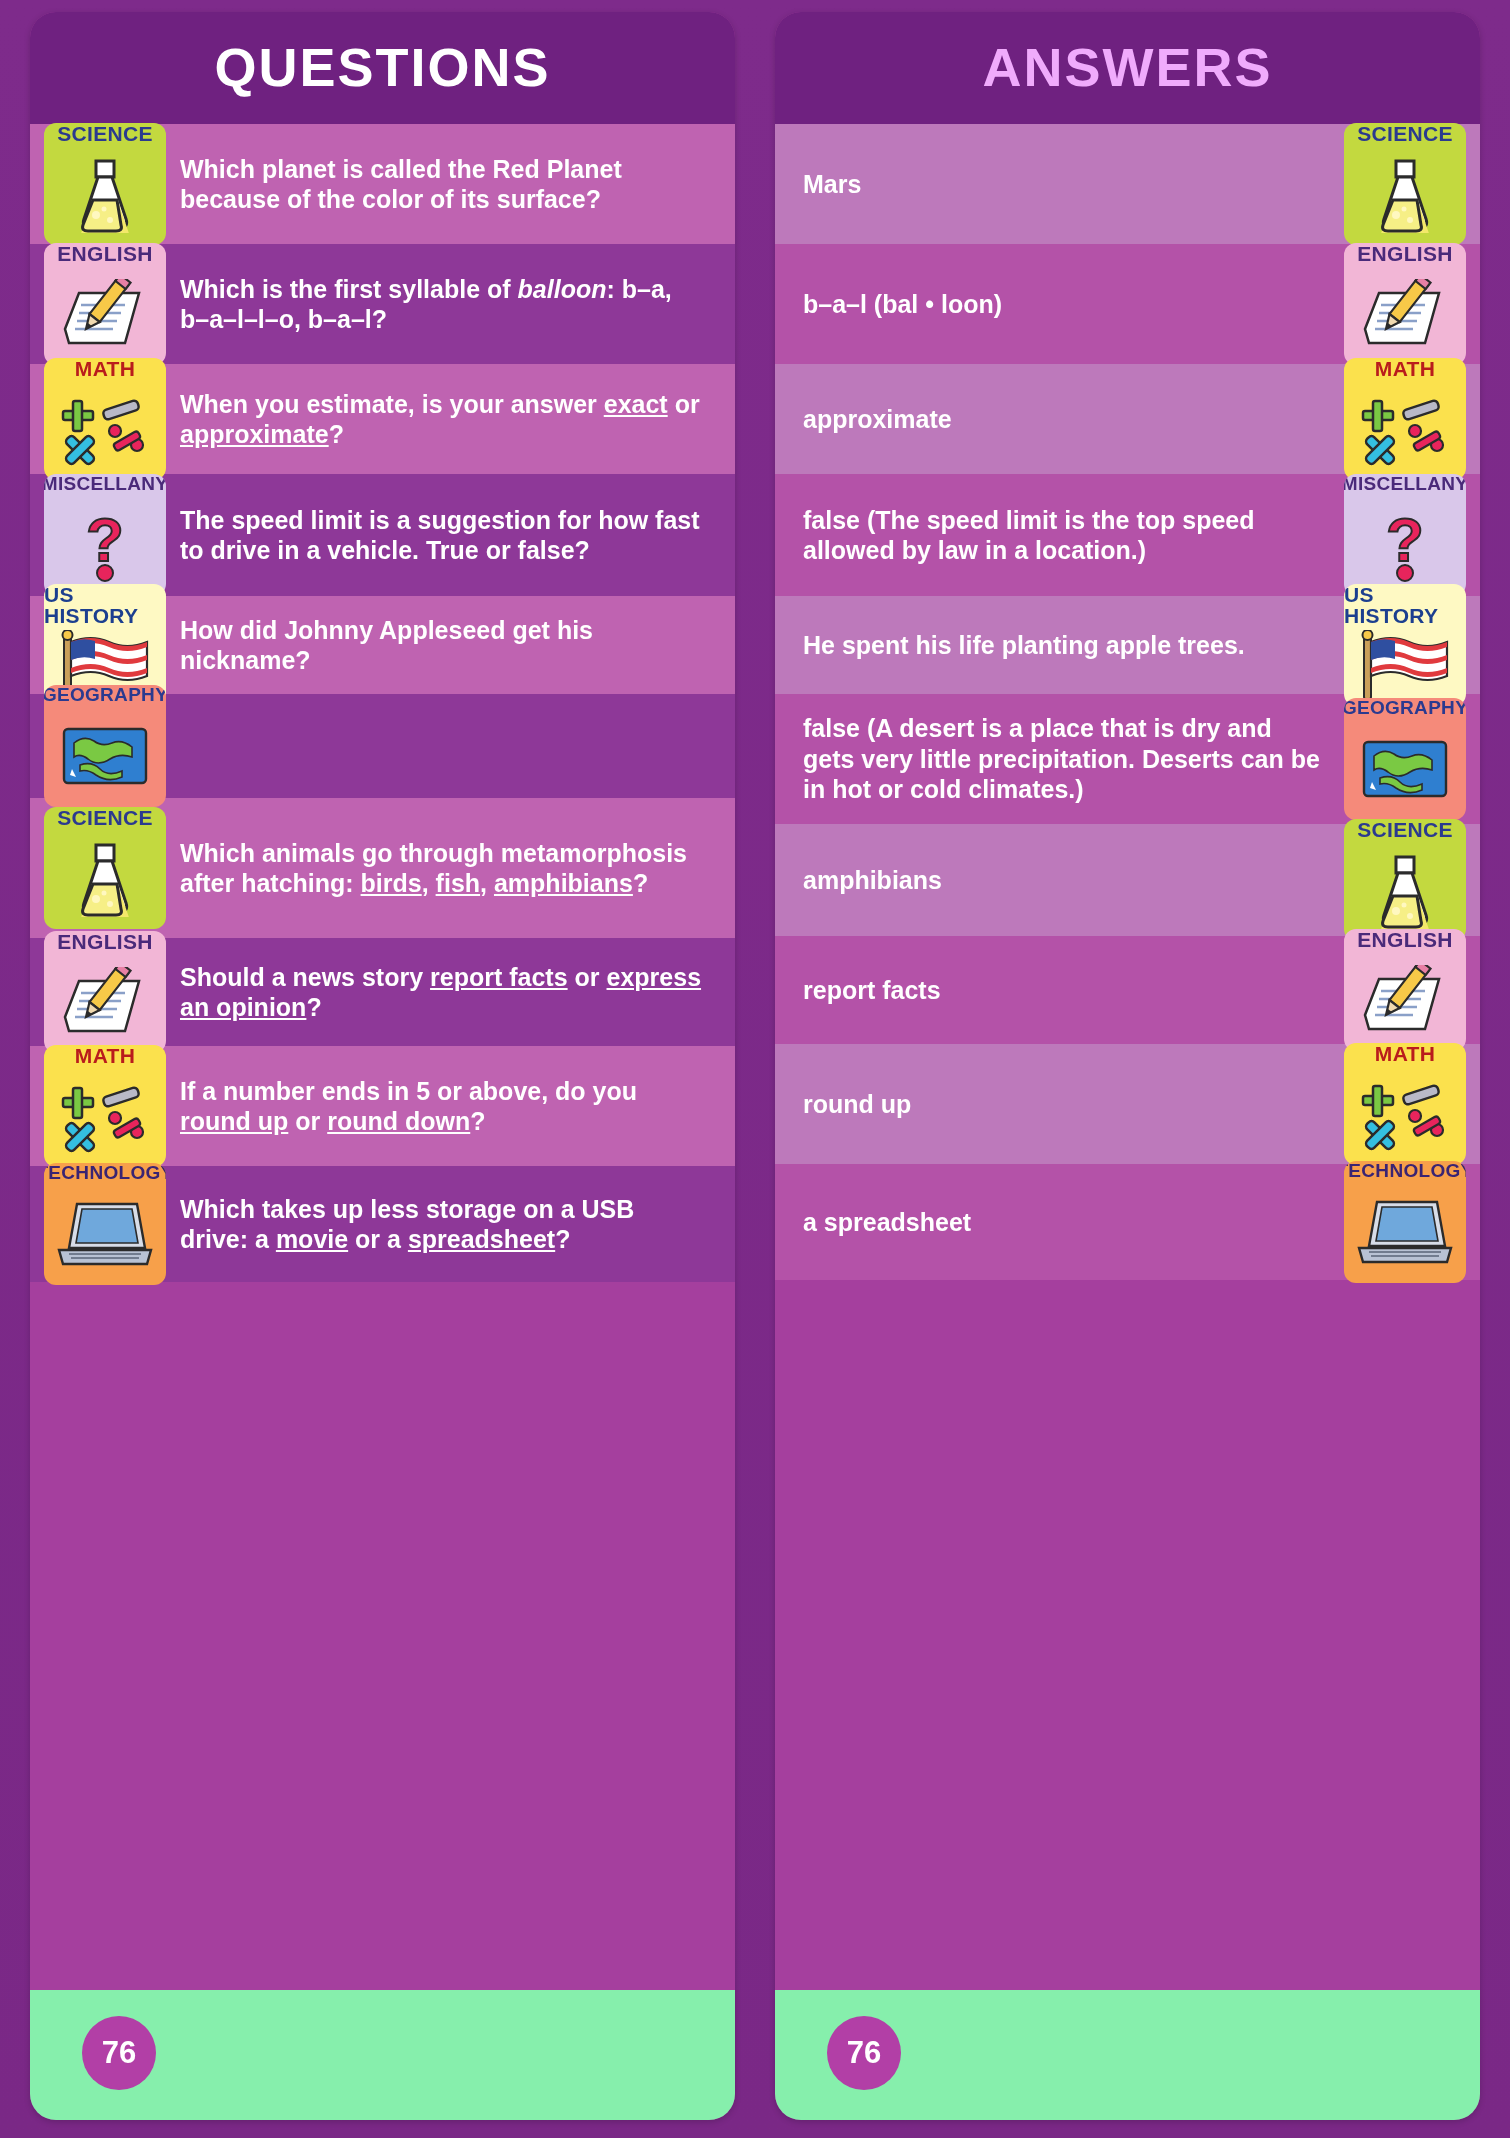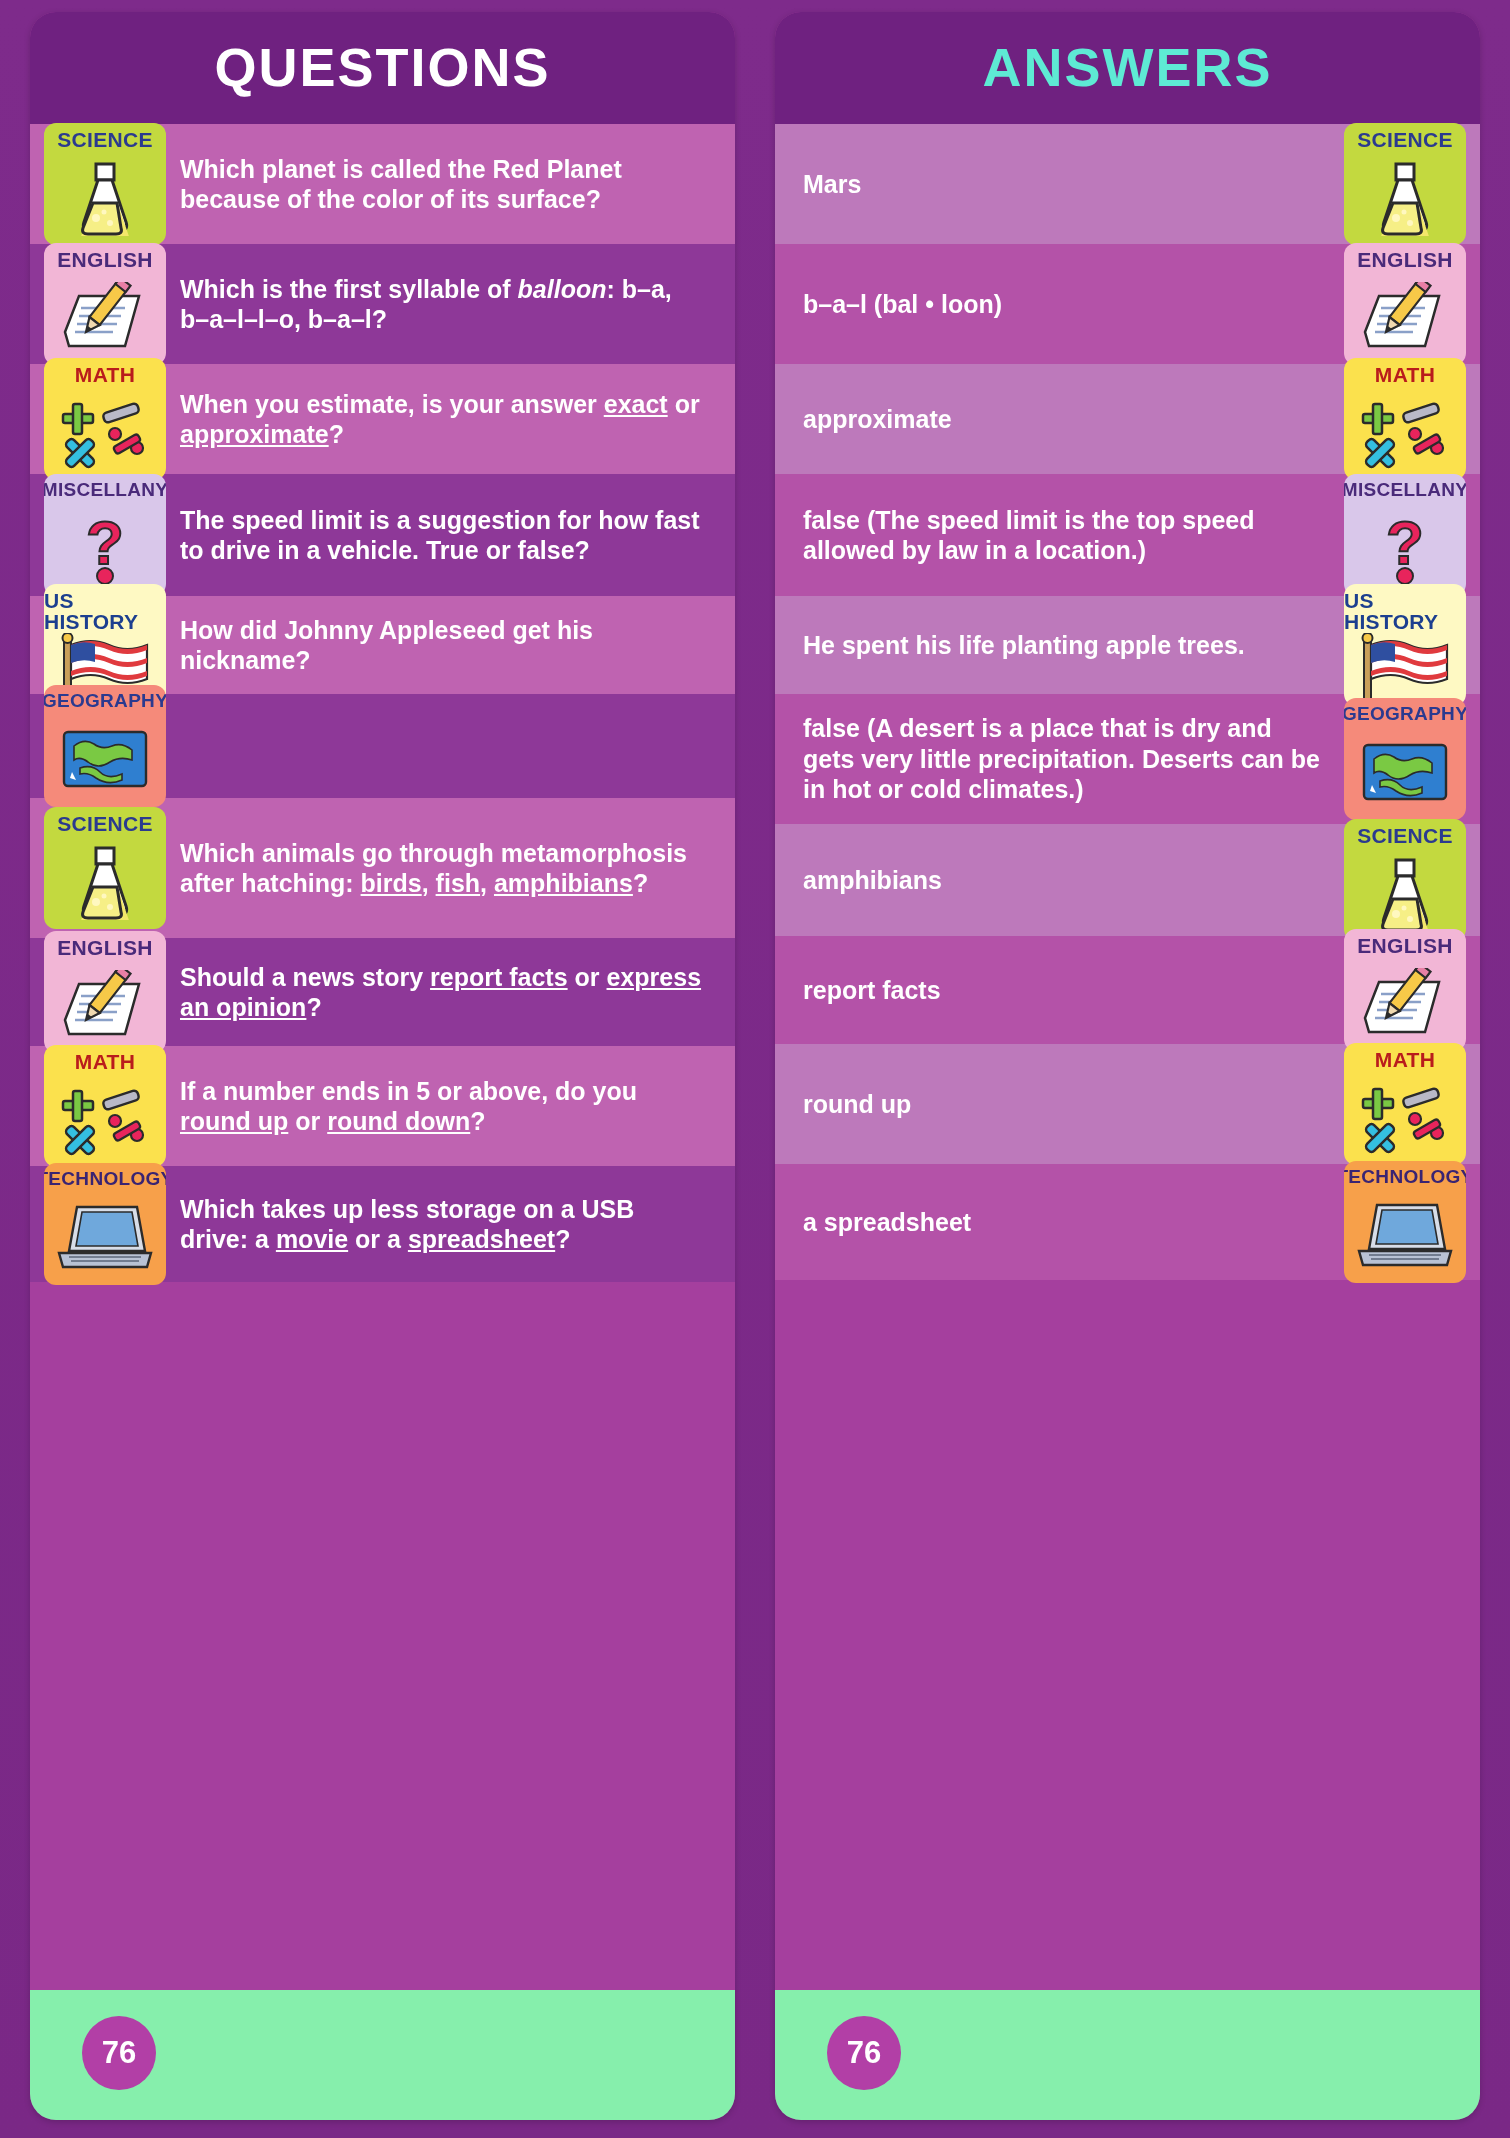--- a/index.html
+++ b/index.html
@@ -34,21 +34,21 @@
     background: #6f2180;
     padding: 24px 10px 26px 10px;
     text-align: center;
   }
   .card-header .title {
     font-size: 54px;
     font-weight: bold;
     letter-spacing: 2px;
     color: #ffffff;
   }
-  .card.answers .card-header .title { color: #5eead4; }
+  .card.answers .card-header .title { color: #f0abfc; }
 
   .rows { flex: 1 1 auto; display: flex; flex-direction: column; }
 
   .row {
     display: flex;
     align-items: center;
     min-height: 0;
     padding: 6px 14px;
   }
   .row.alt-a { background: #bf63b1; }
@@ -69,21 +69,21 @@
 
   
   .tile {
     width: 122px;
     height: 122px;
     border-radius: 12px;
     flex: 0 0 122px;
     display: flex;
     flex-direction: column;
     align-items: center;
-    padding-top: 6px;
+    padding-top: 0;
     position: relative;
     overflow: hidden;
   }
   .tile .label {
     font-size: 21px;
     font-weight: bold;
     letter-spacing: 0.3px;
     line-height: 1;
     z-index: 2;
   }

